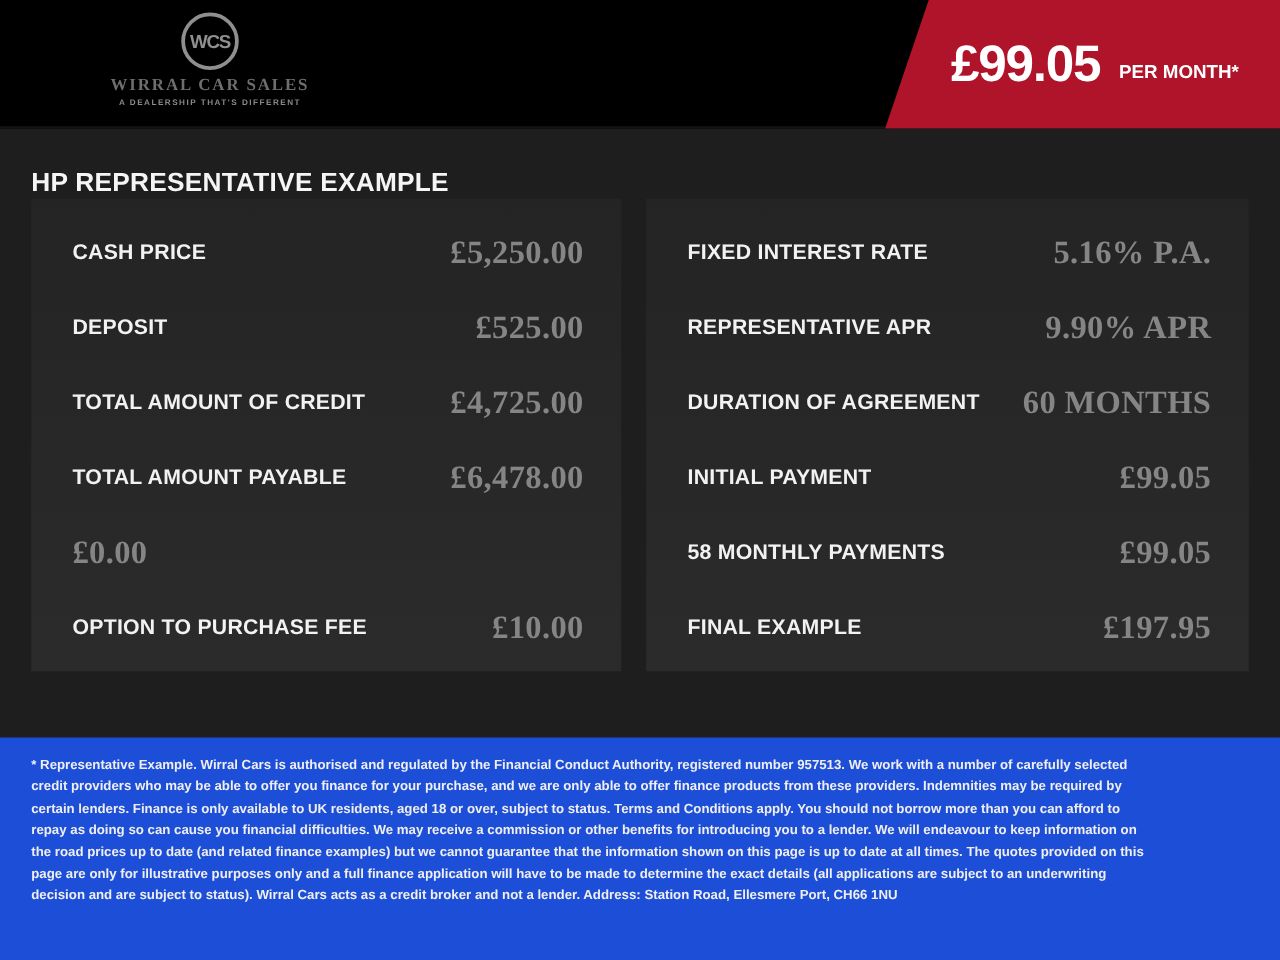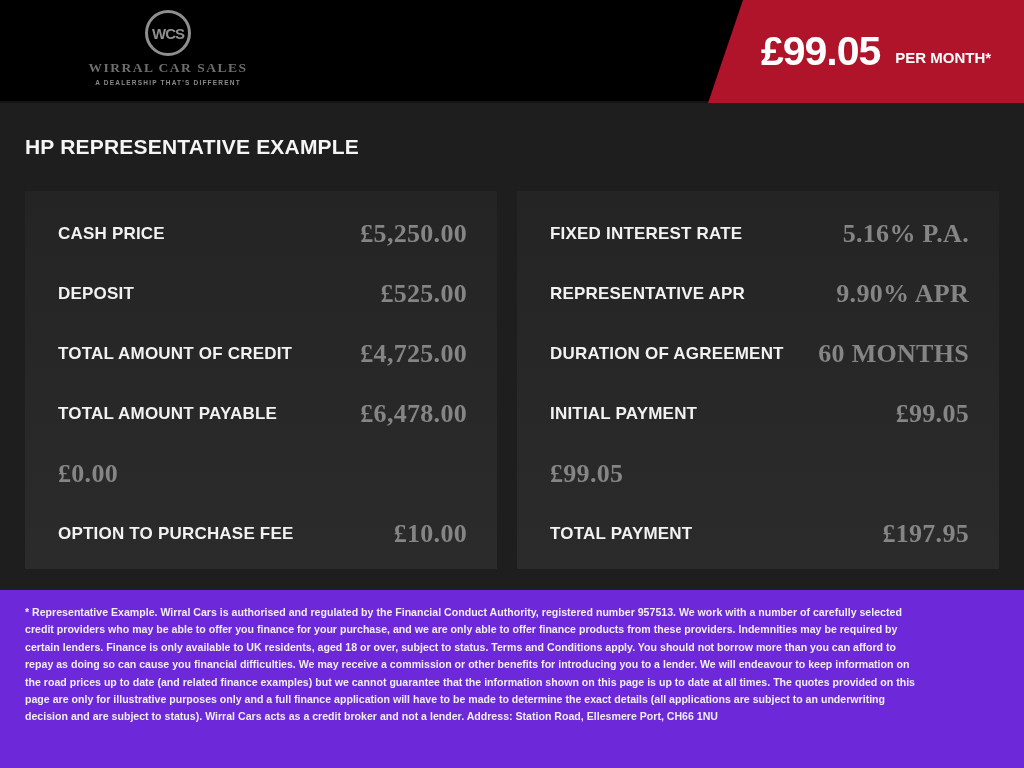--- a/index.html
+++ b/index.html
@@ -87,21 +87,20 @@
   .main {
     height: 487px;
     padding: 32px 25px 0 25px;
   }
   .page-title {
     color: #f5f5f5;
     font-size: 21px;
     font-weight: 700;
     font-stretch: condensed;
     letter-spacing: 0.2px;
-    margin-bottom: 32px;
   }
   .panels {
     display: flex;
     gap: 20px;
   }
   .panel {
     background: linear-gradient(to bottom, #242424, #2b2b2b);
     height: 378px;
     padding: 28px 30px 20px 33px;
     display: flex;
@@ -126,21 +125,21 @@
     font-family: "Liberation Serif", serif;
     color: #858585;
     font-size: 26px;
     font-weight: 700;
     letter-spacing: 0.3px;
   }
 
   
   .disclaimer {
     height: 178px;
-    background: #6d28d9;
+    background: #1d4ed8;
     padding: 14px 25px 0 25px;
   }
   .disclaimer-text {
     width: 890px;
     color: #efefef;
     font-size: 10.6px;
     font-weight: 700;
     font-stretch: condensed;
     line-height: 17.4px;
   }
@@ -203,24 +202,25 @@
       </div>
       <div class="row">
         <span class="row-label">DURATION OF AGREEMENT</span>
         <span class="row-value">60 MONTHS</span>
       </div>
       <div class="row">
         <span class="row-label">INITIAL PAYMENT</span>
         <span class="row-value">£99.05</span>
       </div>
       <div class="row">
+        <span class="row-label">58 MONTHLY PAYMENTS</span>
         <span class="row-value">£99.05</span>
       </div>
       <div class="row">
-        <span class="row-label">TOTAL PAYMENT</span>
+        <span class="row-label">FINAL EXAMPLE</span>
         <span class="row-value">£197.95</span>
       </div>
     </div>
 
   </div>
 </div>
 
 <div class="disclaimer">
   <p class="disclaimer-text">* Representative Example. Wirral Cars is authorised and regulated by the Financial Conduct Authority, registered number 957513. We work with a number of carefully selected credit providers who may be able to offer you finance for your purchase, and we are only able to offer finance products from these providers. Indemnities may be required by certain lenders. Finance is only available to UK residents, aged 18 or over, subject to status. Terms and Conditions apply. You should not borrow more than you can afford to repay as doing so can cause you financial difficulties. We may receive a commission or other benefits for introducing you to a lender. We will endeavour to keep information on the road prices up to date (and related finance examples) but we cannot guarantee that the information shown on this page is up to date at all times. The quotes provided on this page are only for illustrative purposes only and a full finance application will have to be made to determine the exact details (all applications are subject to an underwriting decision and are subject to status). Wirral Cars acts as a credit broker and not a lender. Address: Station Road, Ellesmere Port, CH66 1NU</p>
 </div>

